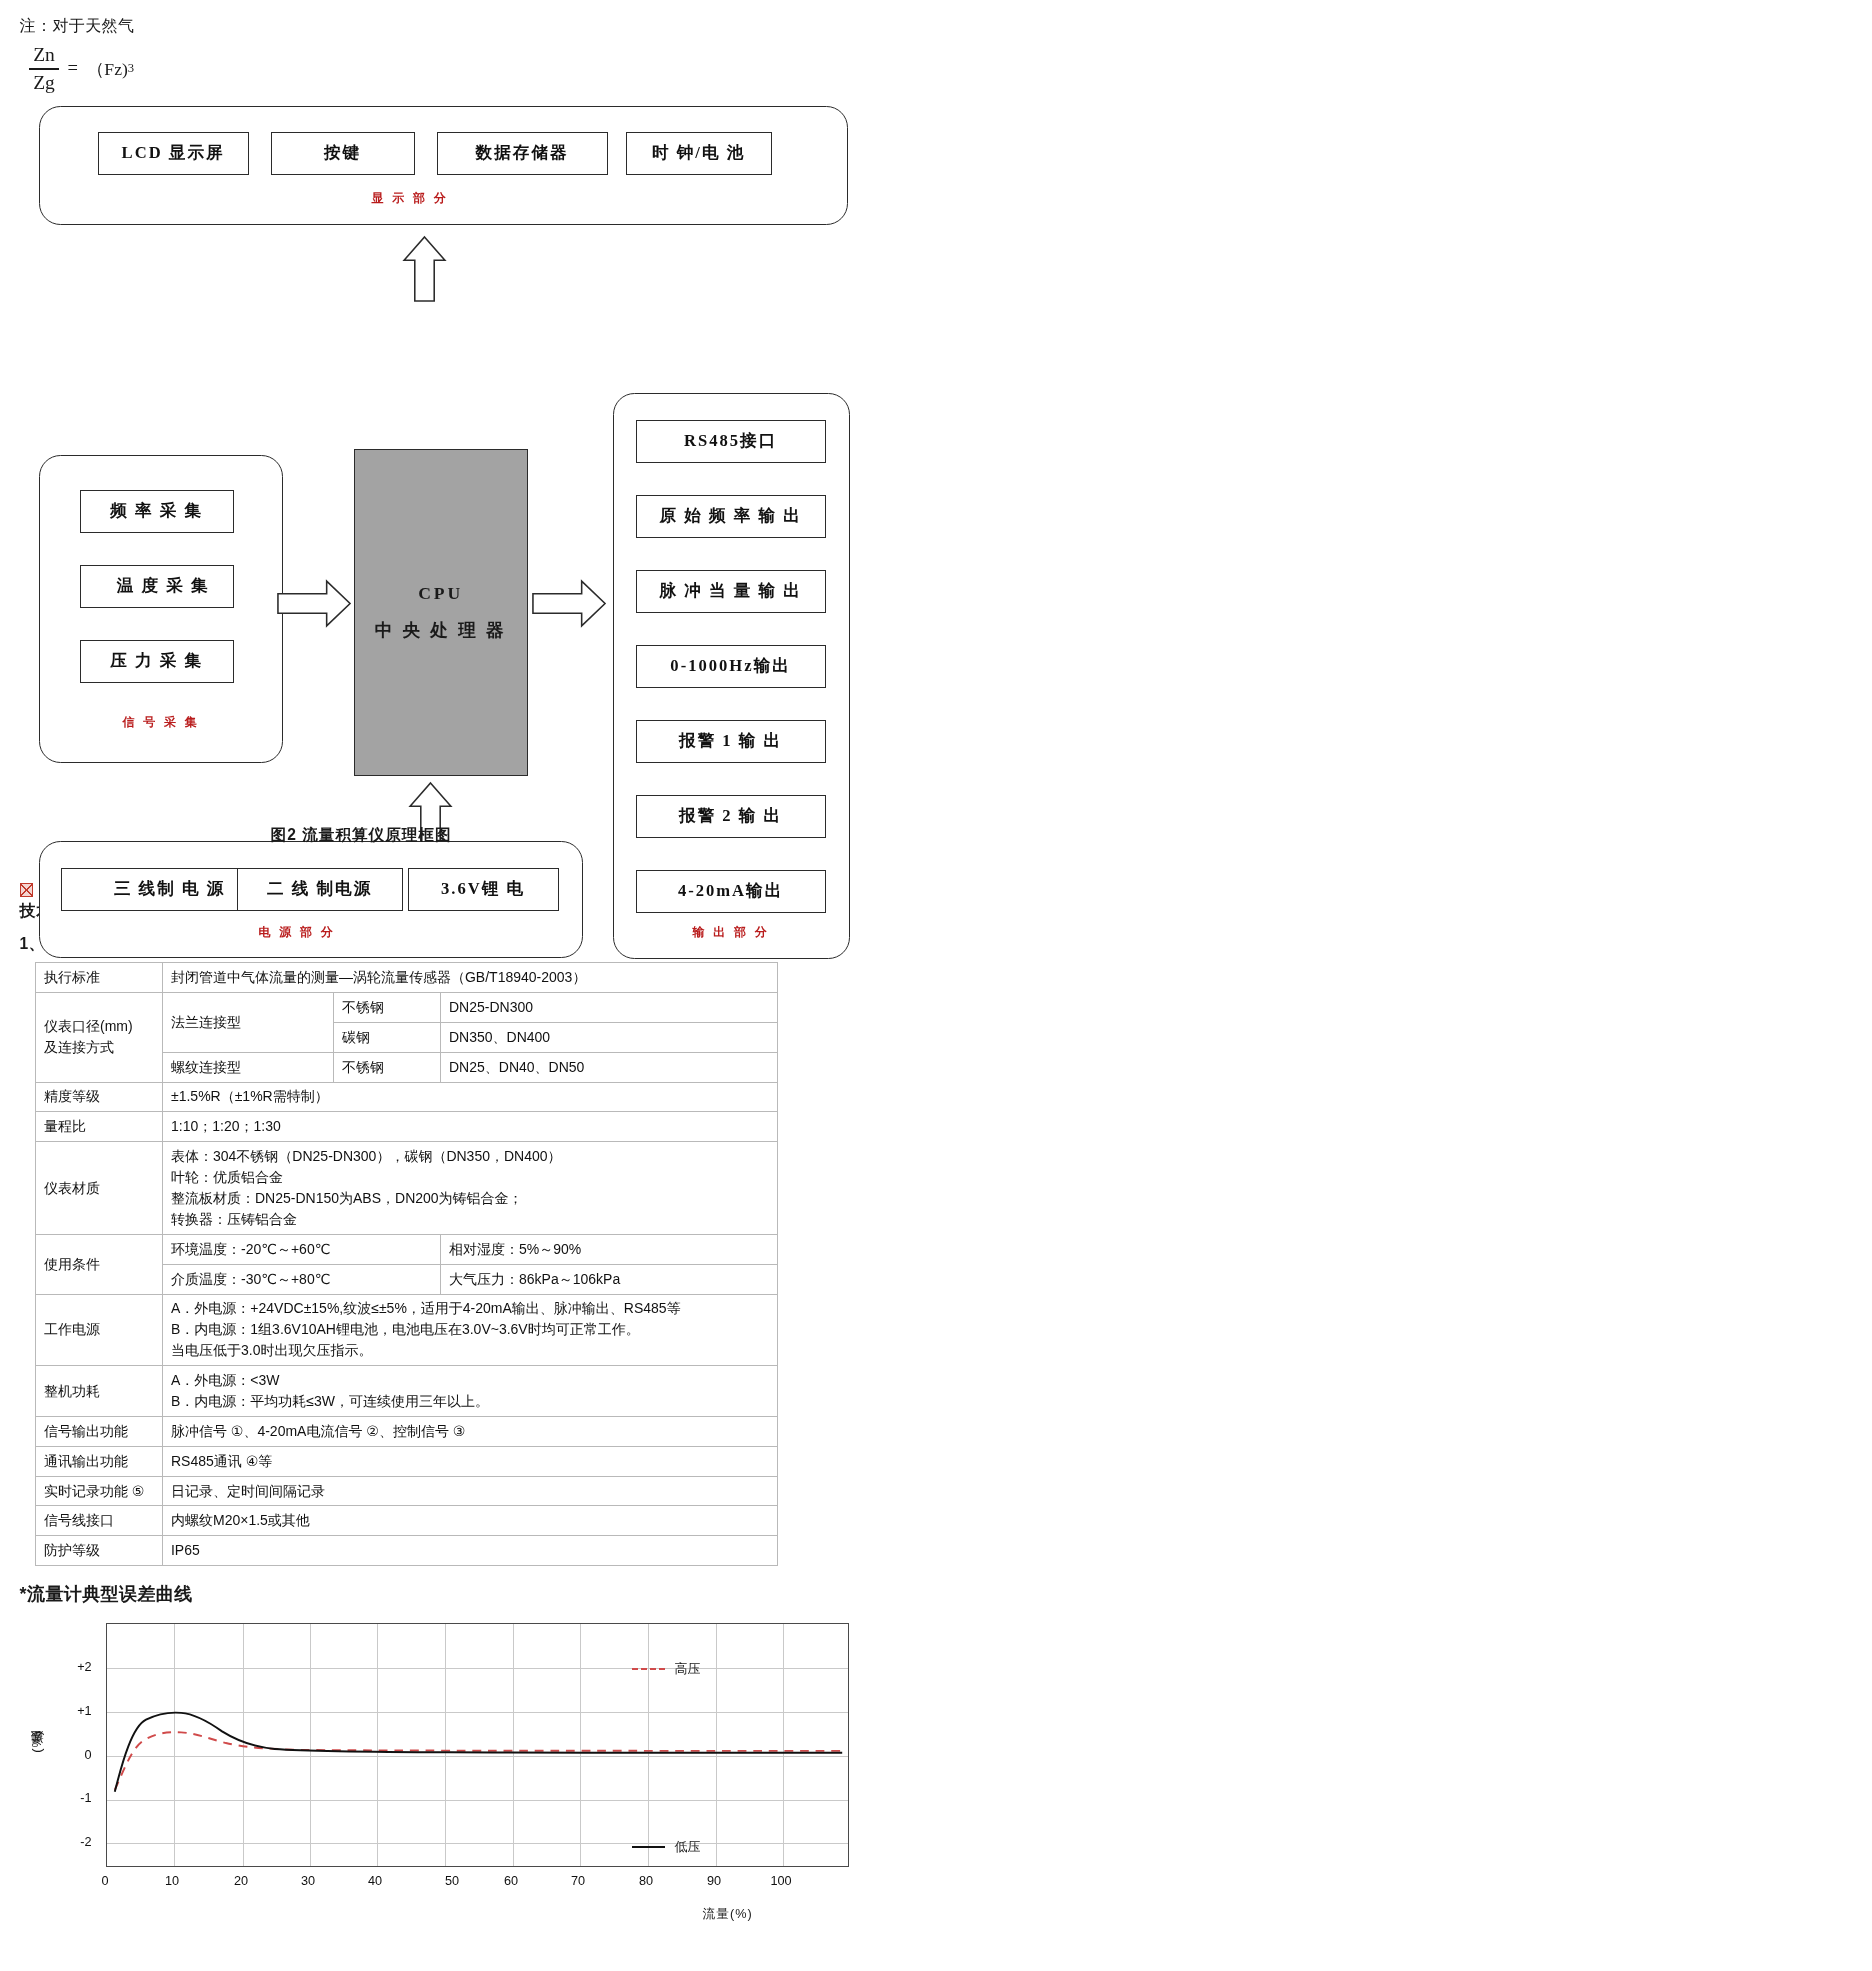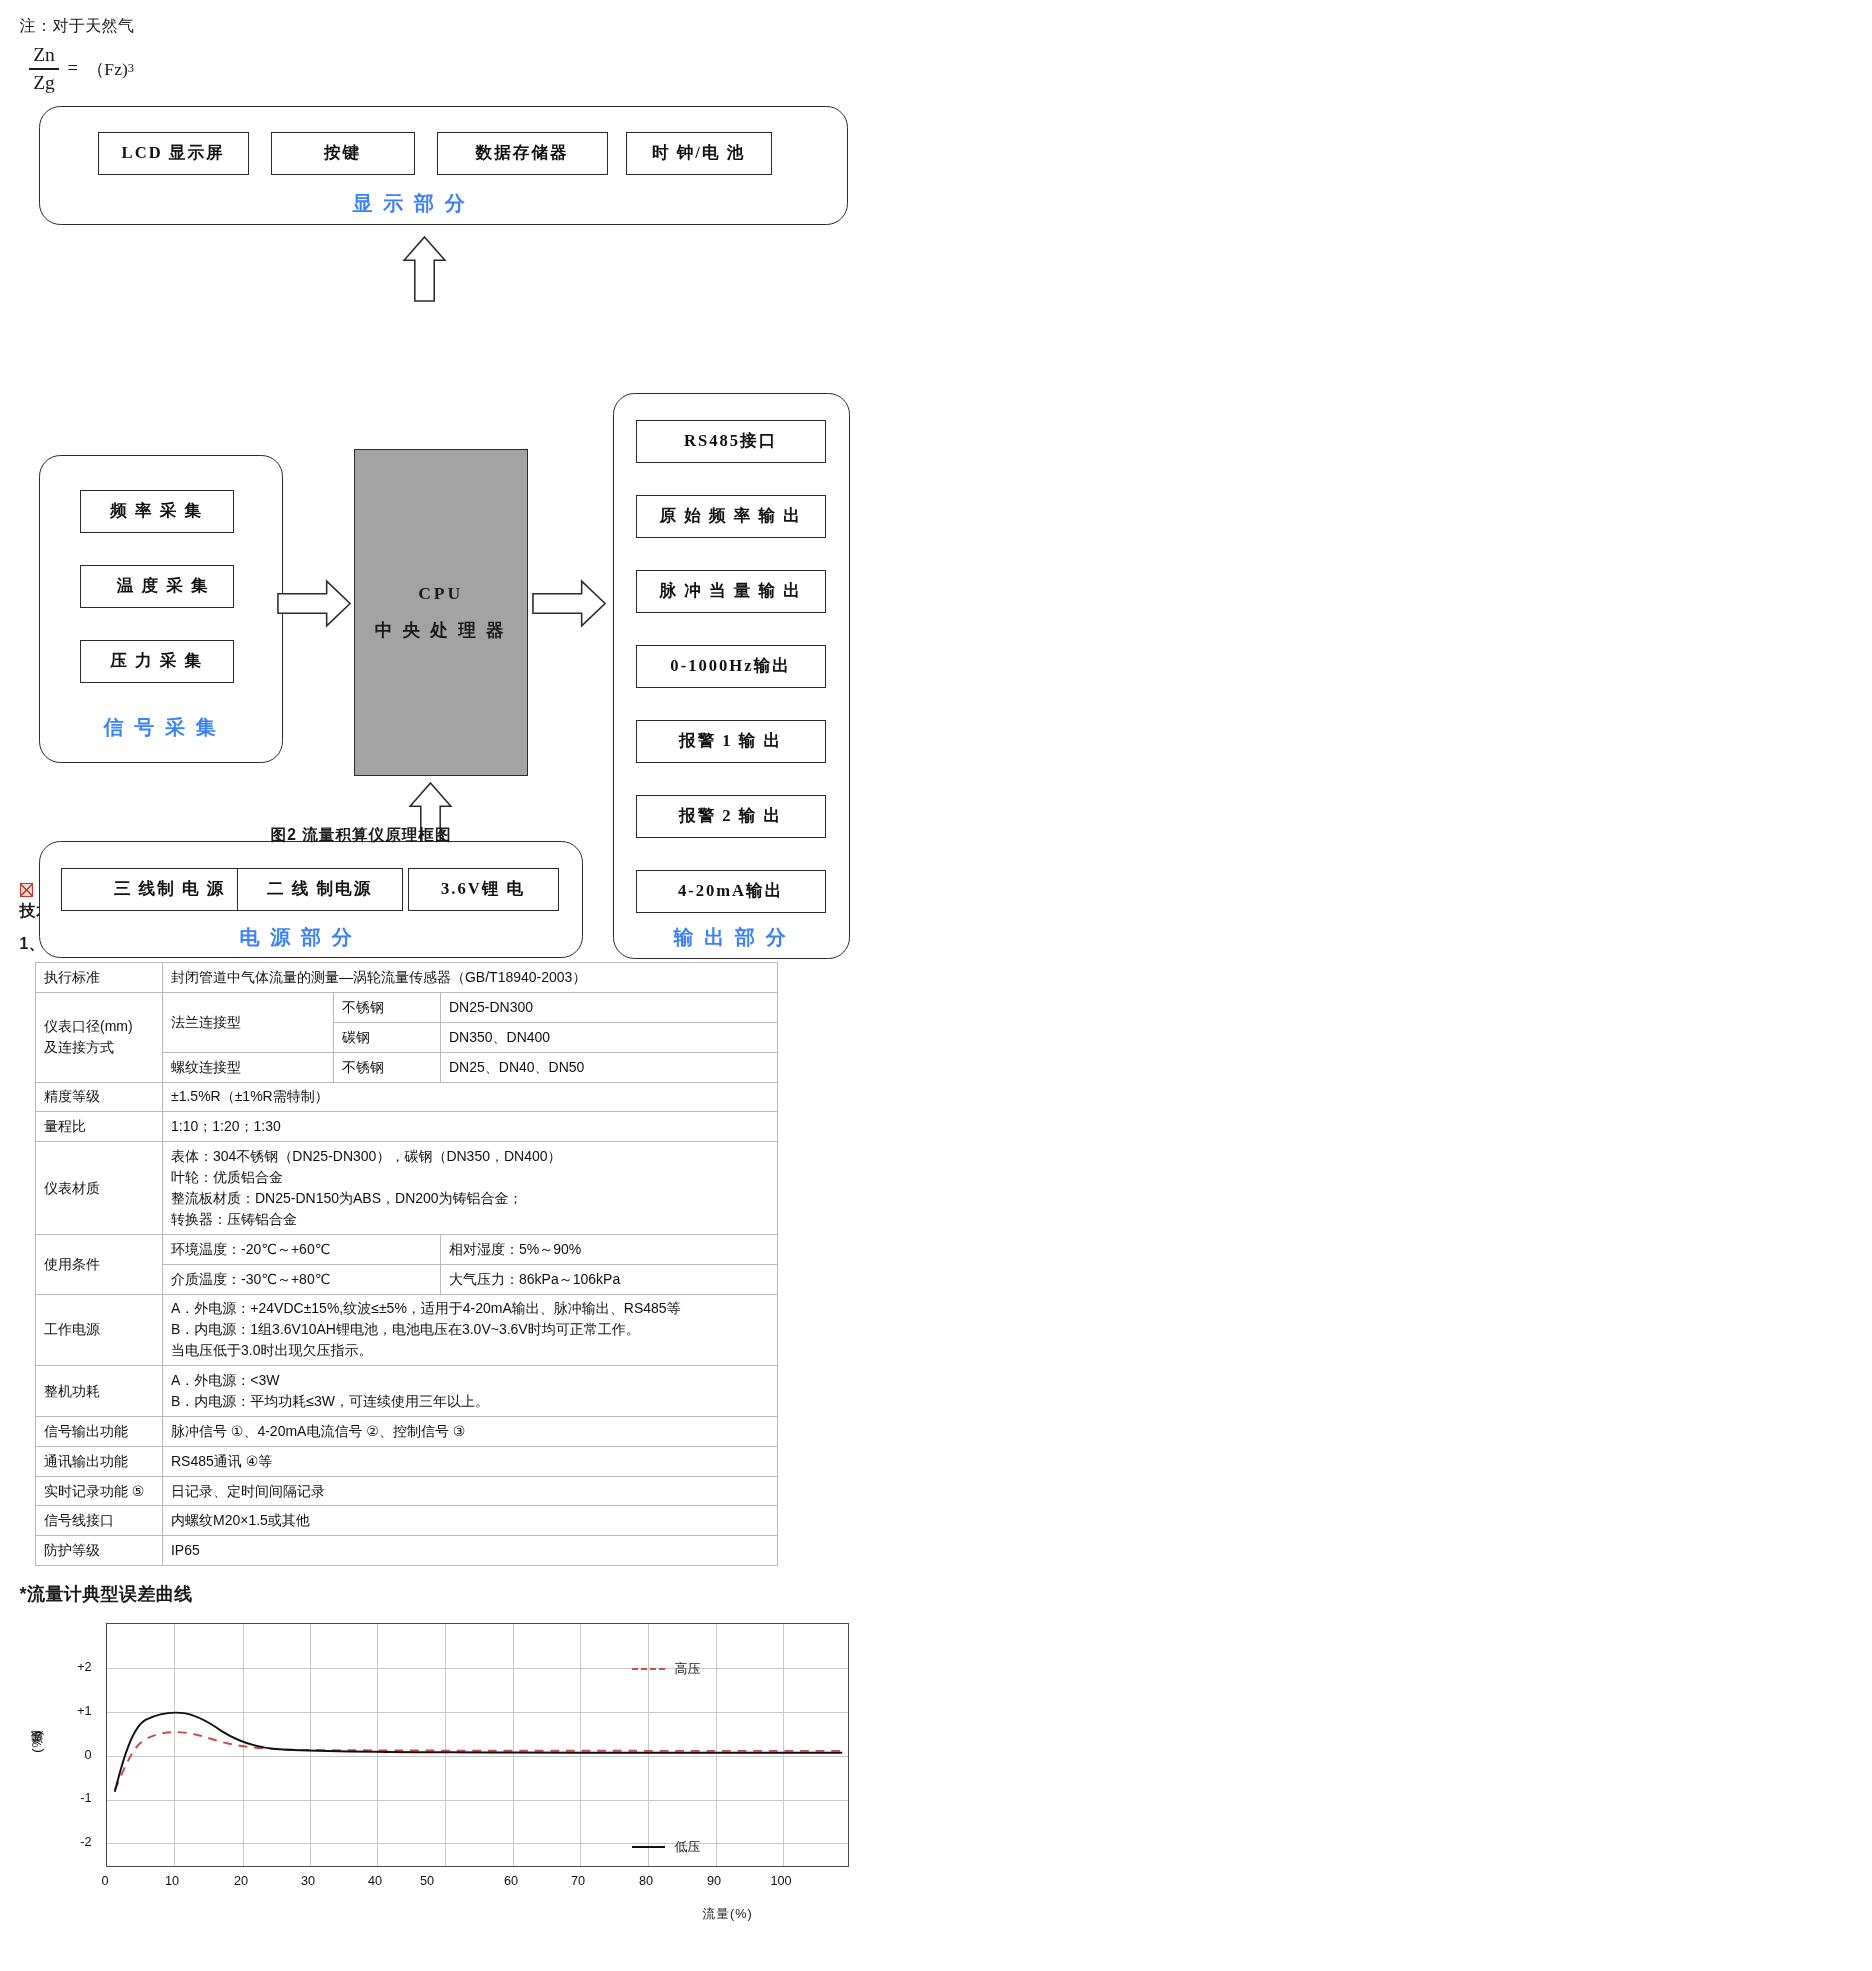--- a/index.html
+++ b/index.html
@@ -70,23 +70,23 @@
     font-family: "Liberation Serif", "DejaVu Serif", serif;
     font-weight: 700;
     font-size: 16.6px;
     letter-spacing: 2px;
     color: #111;
   }
   .grp-label {
     position: absolute;
     font-family: "Liberation Serif", "DejaVu Serif", serif;
     font-weight: 700;
-    font-size: 20px;
+    font-size: 12px;
     letter-spacing: 2.9px;
-    color: #3b82f6;
+    color: #b91c1c;
     text-align: center;
   }
   .cpu-box {
     position: absolute;
     border: 1.6px solid #2b2b2b;
     background: #a3a3a3;
     display: flex;
     flex-direction: column;
     align-items: center;
     justify-content: center;
@@ -415,21 +415,21 @@
 
         <path d="M 8,172 C 16,140 26,105 40,98 C 52,92 64,90 76,91 C 90,92 104,100 118,110 C 134,120 150,126 172,128 C 230,132 400,132 754,132" fill="none" stroke="#111111" stroke-width="2"></path>
       </svg>
     </div>
 
     <div class="xlab" style="left:71px; top:261px;">0</div>
     <div class="xlab" style="left:138px; top:261px;">10</div>
     <div class="xlab" style="left:207px; top:261px;">20</div>
     <div class="xlab" style="left:274px; top:261px;">30</div>
     <div class="xlab" style="left:341px; top:261px;">40</div>
-    <div class="xlab" style="left:393px; top:261px;">50</div>
+    <div class="xlab" style="left:418px; top:261px;">50</div>
     <div class="xlab" style="left:477px; top:261px;">60</div>
     <div class="xlab" style="left:544px; top:261px;">70</div>
     <div class="xlab" style="left:612px; top:261px;">80</div>
     <div class="xlab" style="left:680px; top:261px;">90</div>
     <div class="xlab" style="left:747px; top:261px;">100</div>
 
     <div class="legend-item" style="left:612px; top:47px;">
       <span class="lg-dash"></span>
       <span>高压</span>
     </div>

